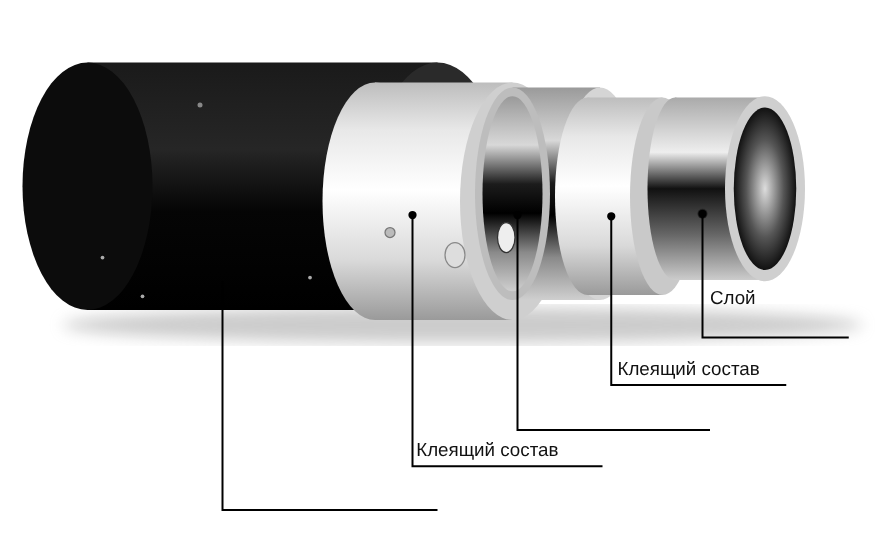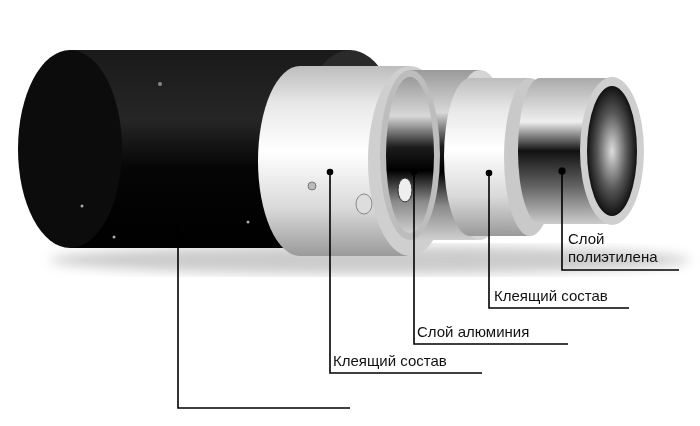--- a/index.html
+++ b/index.html
@@ -100,17 +100,15 @@
       <polyline points="489,173 489,308 629,308"></polyline>
       <circle cx="414" cy="172" r="2.5" fill="#000"></circle>
       <polyline points="414,172 414,344 568,344"></polyline>
       <circle cx="330" cy="172" r="2.5" fill="#000"></circle>
       <polyline points="330,172 330,373 482,373"></polyline>
       <polyline points="178,225 178,408 350,408"></polyline>
     </g>
   </svg>
 
   <div class="label" style="left:568px;top:230px;">Слой</div>
-  <div class="label" style="left:568px;top:248px;">полиэтилена</div>
   <div class="label" style="left:494px;top:287px;">Клеящий состав</div>
-  <div class="label" style="left:417px;top:323px;">Слой алюминия</div>
   <div class="label" style="left:333px;top:352px;">Клеящий состав</div>
 </div>
 
 </body></html>

